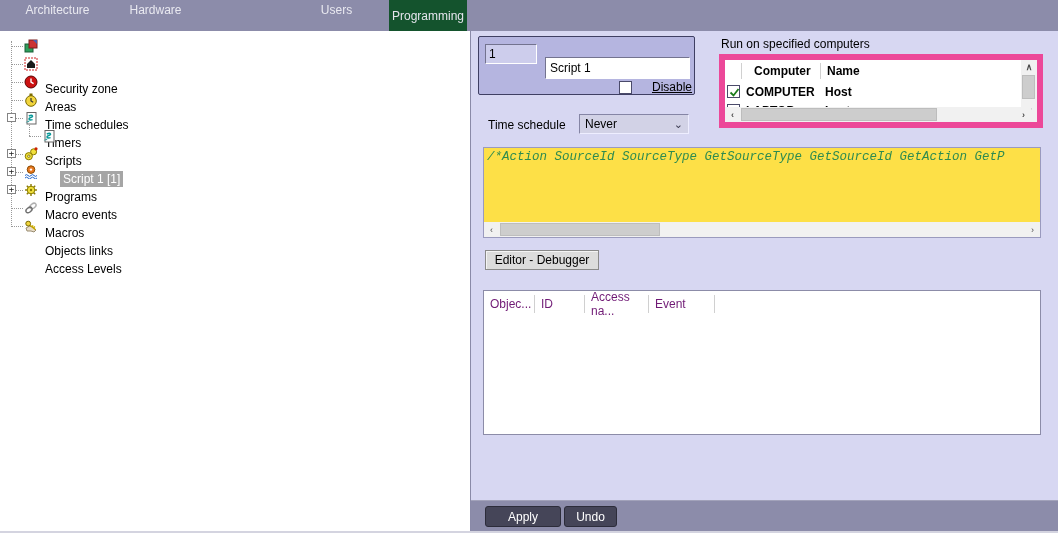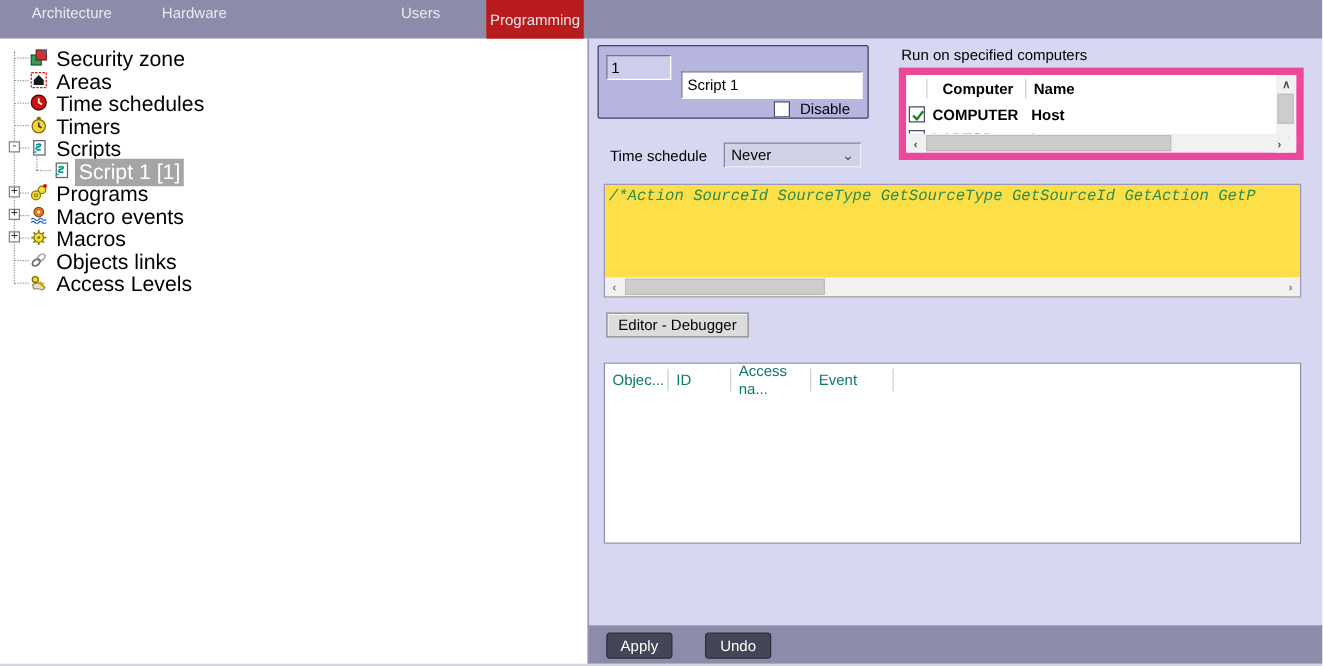--- a/index.html
+++ b/index.html
@@ -4,49 +4,49 @@
 <style>
   html,body{margin:0;padding:0;background:#fff;}
   *{box-sizing:border-box;}
   .app{position:relative;width:1058px;height:533px;overflow:hidden;
        font-family:"Liberation Sans",sans-serif;font-size:12px;color:#000;background:#fff;}
 
   
   .navbar{position:absolute;left:0;top:0;width:1058px;height:31px;background:#8c8caa;}
   .nav-tab{position:absolute;top:0;height:20px;display:flex;align-items:center;justify-content:center;
            color:#e9e9f0;font-size:12px;cursor:default;}
-  .nav-tab.active{background:#b91c1c;height:32px;color:#e4e4ec;}
+  .nav-tab.active{background:#14532d;height:32px;color:#e4e4ec;}
 
   
   .tree-panel{position:absolute;left:0;top:31px;width:470px;height:502px;background:#fff;overflow:hidden;}
   .tree-vline{position:absolute;border-left:1px dotted #9a9a9a;}
   .tree-item{position:absolute;height:18px;display:flex;align-items:center;}
   .tree-stub{position:absolute;width:12px;border-top:1px dotted #9a9a9a;}
   .expander{position:absolute;width:9px;height:9px;background:#fff;border:1px solid #848484;
             font-size:9px;line-height:7px;text-align:center;color:#222;
             font-family:"DejaVu Sans Mono",monospace;cursor:default;}
   .tree-icon{position:absolute;width:14px;height:14px;}
-  .tree-label{position:absolute;white-space:nowrap;padding:1px 3px;font-size:17px;}
+  .tree-label{position:absolute;white-space:nowrap;padding:1px 3px;font-size:12px;margin-top:44px;}
   .tree-label.selected{background:#a5a5a5;color:#fff;}
 
   
   .main-panel{position:absolute;left:470px;top:31px;width:588px;height:502px;
               background:#d7d7f2;border-left:1px solid #8a8aa8;}
 
   .group-box{position:absolute;left:7px;top:5px;width:217px;height:59px;background:#b5b5e0;
              border:1px solid #3f3f63;border-radius:2px;}
   .id-input{position:absolute;left:6px;top:7px;width:52px;height:20px;background:#cdcdec;
             border:1px solid;border-color:#73738f #fff #fff #73738f;font-size:12px;padding:0 3px;
             font-family:"Liberation Sans",sans-serif;color:#000;}
   .name-input{position:absolute;left:66px;top:20px;width:145px;height:22px;background:#fff;
             border:1px solid;border-color:#73738f #fff #fff #73738f;font-size:12px;padding:0 4px;
             font-family:"Liberation Sans",sans-serif;color:#000;}
   .chk{width:13px;height:13px;background:#fff;border:1px solid #4a4a6a;display:inline-block;position:relative;}
   .chk svg{position:absolute;left:0;top:0;}
-  .disable-row{position:absolute;left:140px;top:43px;display:flex;align-items:center;gap:8px;}
+  .disable-row{position:absolute;left:140px;top:43px;display:flex;align-items:center;gap:20px;text-decoration:underline;}
 
   .computers-title{position:absolute;left:250px;top:6px;font-size:12px;}
   .computers-table{position:absolute;left:248px;top:23px;width:324px;height:74px;background:#fff;
                    border:6px solid #ec4899;overflow:hidden;font-weight:bold;}
   .ct-header{position:absolute;left:0;top:0;width:306px;height:22px;background:#fff;display:flex;}
   .ct-hcell{border-right:1px solid #d0d0d0;height:16px;margin-top:3px;display:flex;align-items:center;}
   .ct-row{position:absolute;left:0;height:19px;width:306px;display:flex;align-items:center;background:#fff;}
   .ct-cbx{width:17px;display:flex;justify-content:center;}
   .ct-col-computer{width:79px;padding-left:4px;}
   .ct-col-name{flex:1;padding-left:4px;}
@@ -71,21 +71,21 @@
              font-size:12.5px;color:#2e8b50;}
 
   .btn-editor{position:absolute;left:14px;top:219px;width:114px;height:20px;background:#dcdcdc;
               border:1px solid #8a8a8a;box-shadow:inset 1px 1px 0 #f4f4f4;font-size:12px;
               font-family:"Liberation Sans",sans-serif;color:#000;cursor:default;}
 
   .events-table{position:absolute;left:12px;top:259px;width:558px;height:145px;background:#fff;
                 border:1px solid #8c8ca8;overflow:hidden;}
   .ev-header{position:absolute;left:0;top:0;height:26px;width:100%;display:flex;background:#fff;}
   .ev-hcell{border-right:1px solid #d0d0d0;height:18px;margin-top:4px;display:flex;align-items:center;
-            padding-left:6px;font-size:12px;color:#0f766e;}
+            padding-left:6px;font-size:12px;color:#701a75;}
 
   .bottom-bar{position:absolute;left:0;top:469px;width:588px;height:31px;background:#8c8caa;
               border-top:1px solid #a2a2ba;}
   .bb-btn{position:absolute;top:5px;height:21px;background:#454558;border:1px solid #2c2c3a;
           border-radius:3px;color:#fff;font-size:12px;font-family:"Liberation Sans",sans-serif;cursor:default;}
 
   .bottom-strip{position:absolute;left:0;top:531px;width:1058px;height:2px;background:#d4d4e0;}
 </style>
 </head>
 <body>
@@ -283,19 +283,19 @@
     <div class="events-table">
       <div class="ev-header" id="evheader">
           <div class="ev-hcell" style="width: 51px;">Objec...</div>
           <div class="ev-hcell" style="width: 50px;">ID</div>
           <div class="ev-hcell" style="width: 64px;">Access na...</div>
           <div class="ev-hcell" style="width: 66px;">Event</div>
         </div>
     </div>
 
     <div class="bottom-bar">
-      <button class="bb-btn" style="left:14px;width:53px;">Apply</button>
+      <button class="bb-btn" style="left:14px;width:76px;">Apply</button>
       <button class="bb-btn" style="left:93px;width:53px;">Undo</button>
     </div>
   </div>
 
   <div class="bottom-strip"></div>
 </div>
 
 </body></html>

